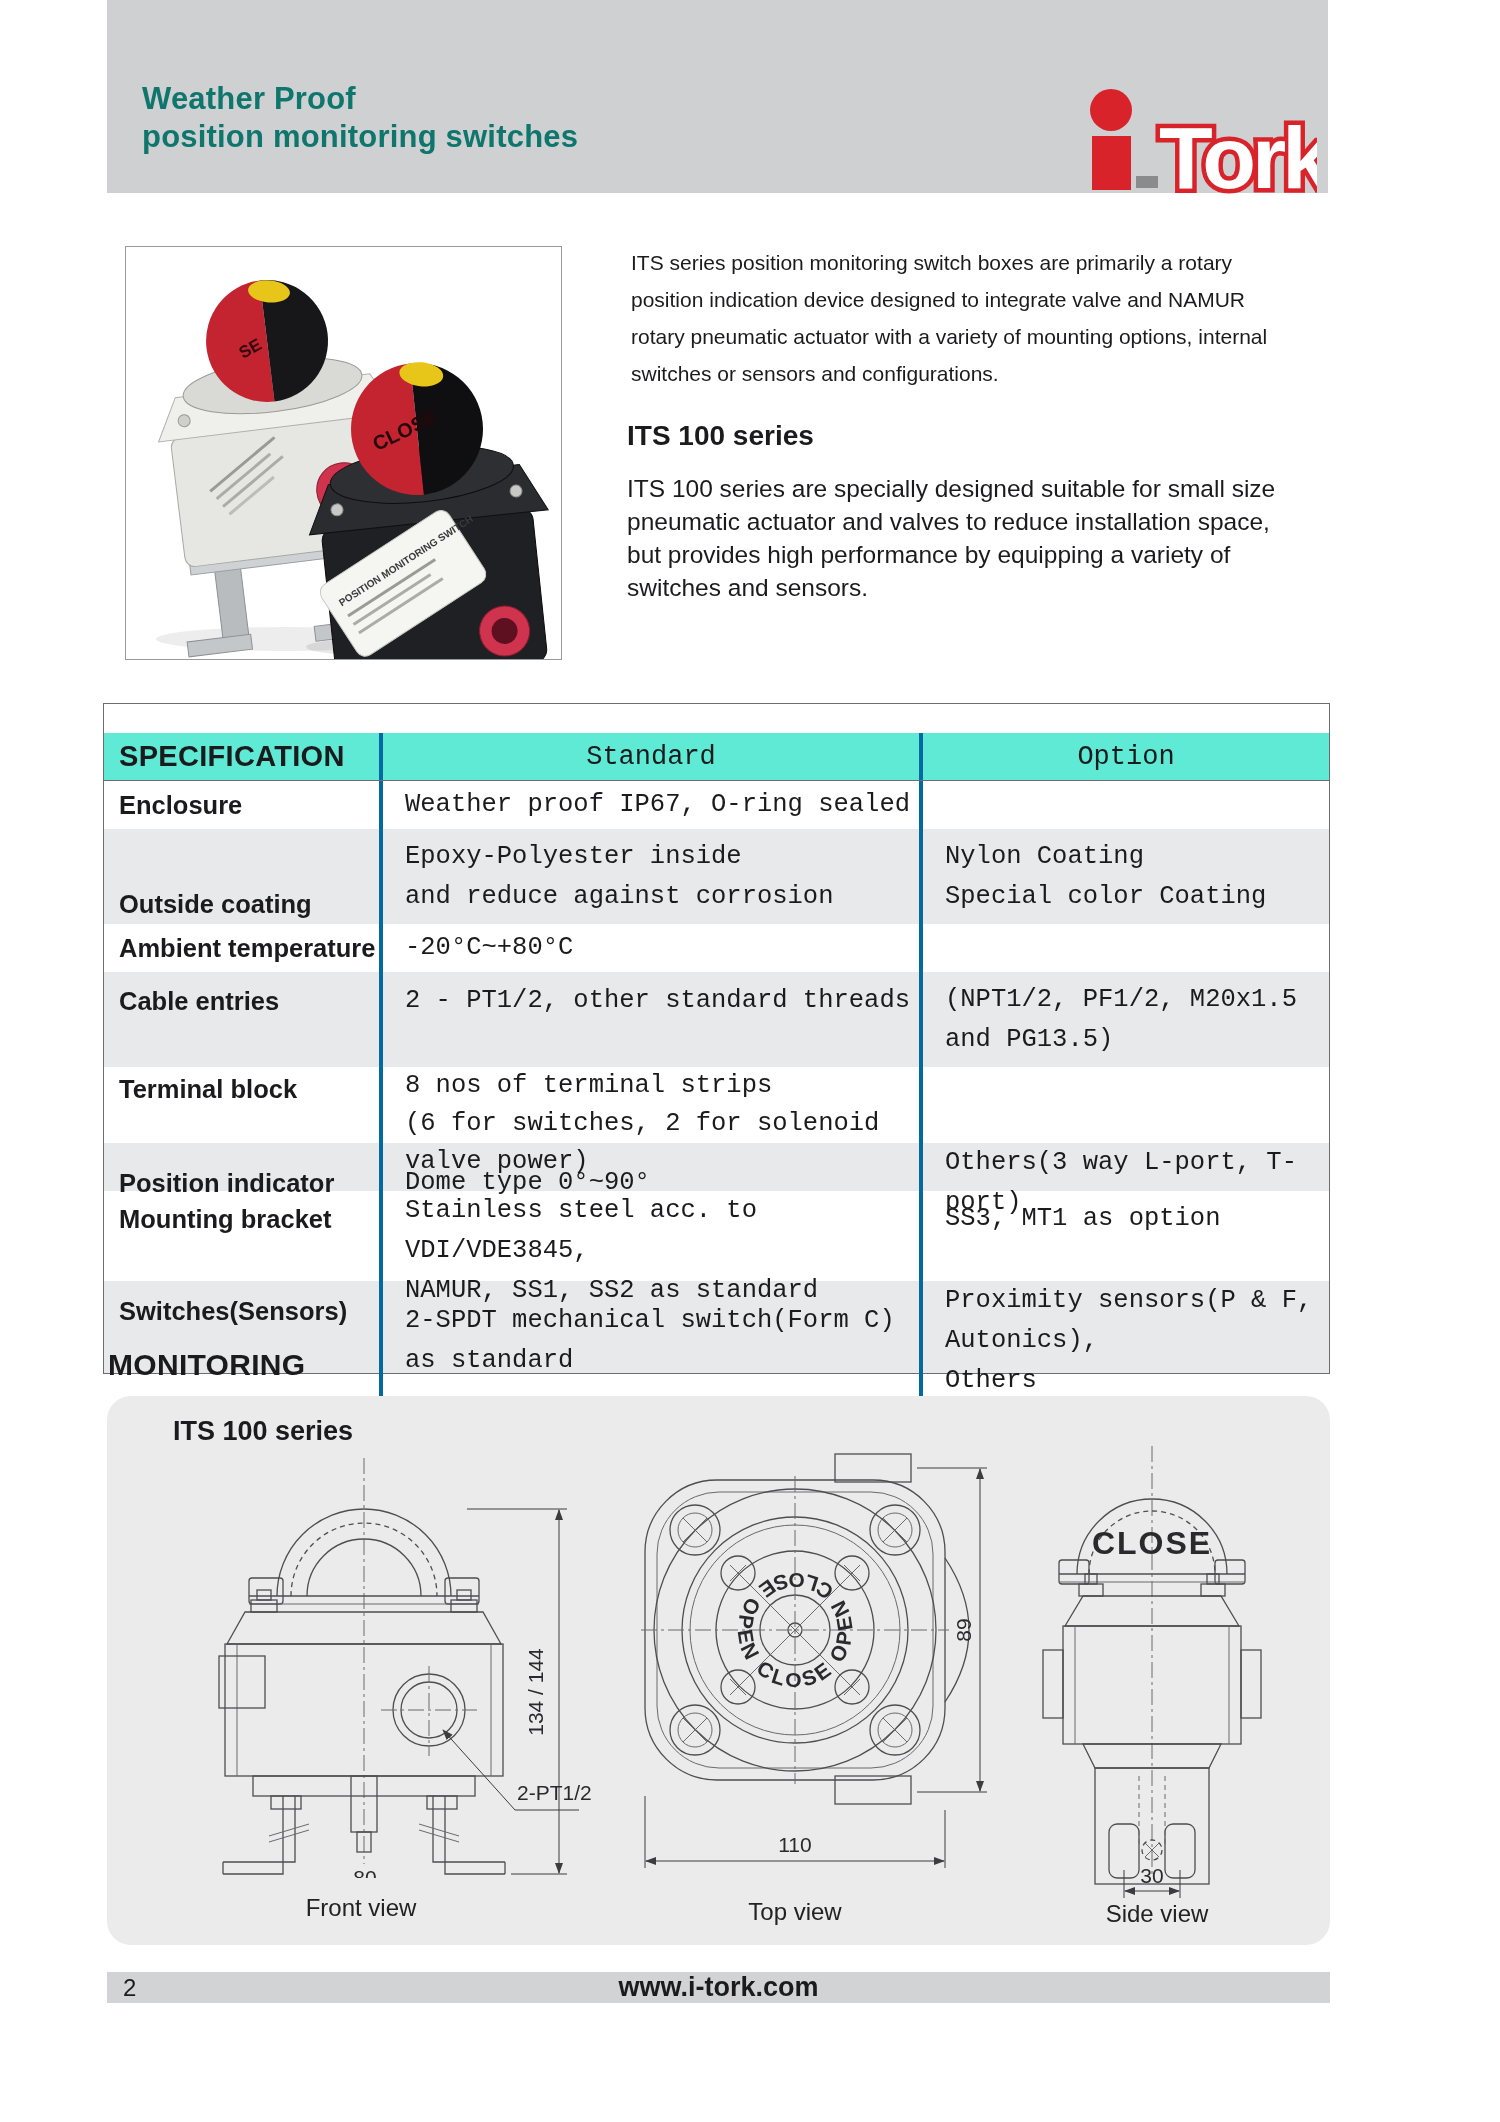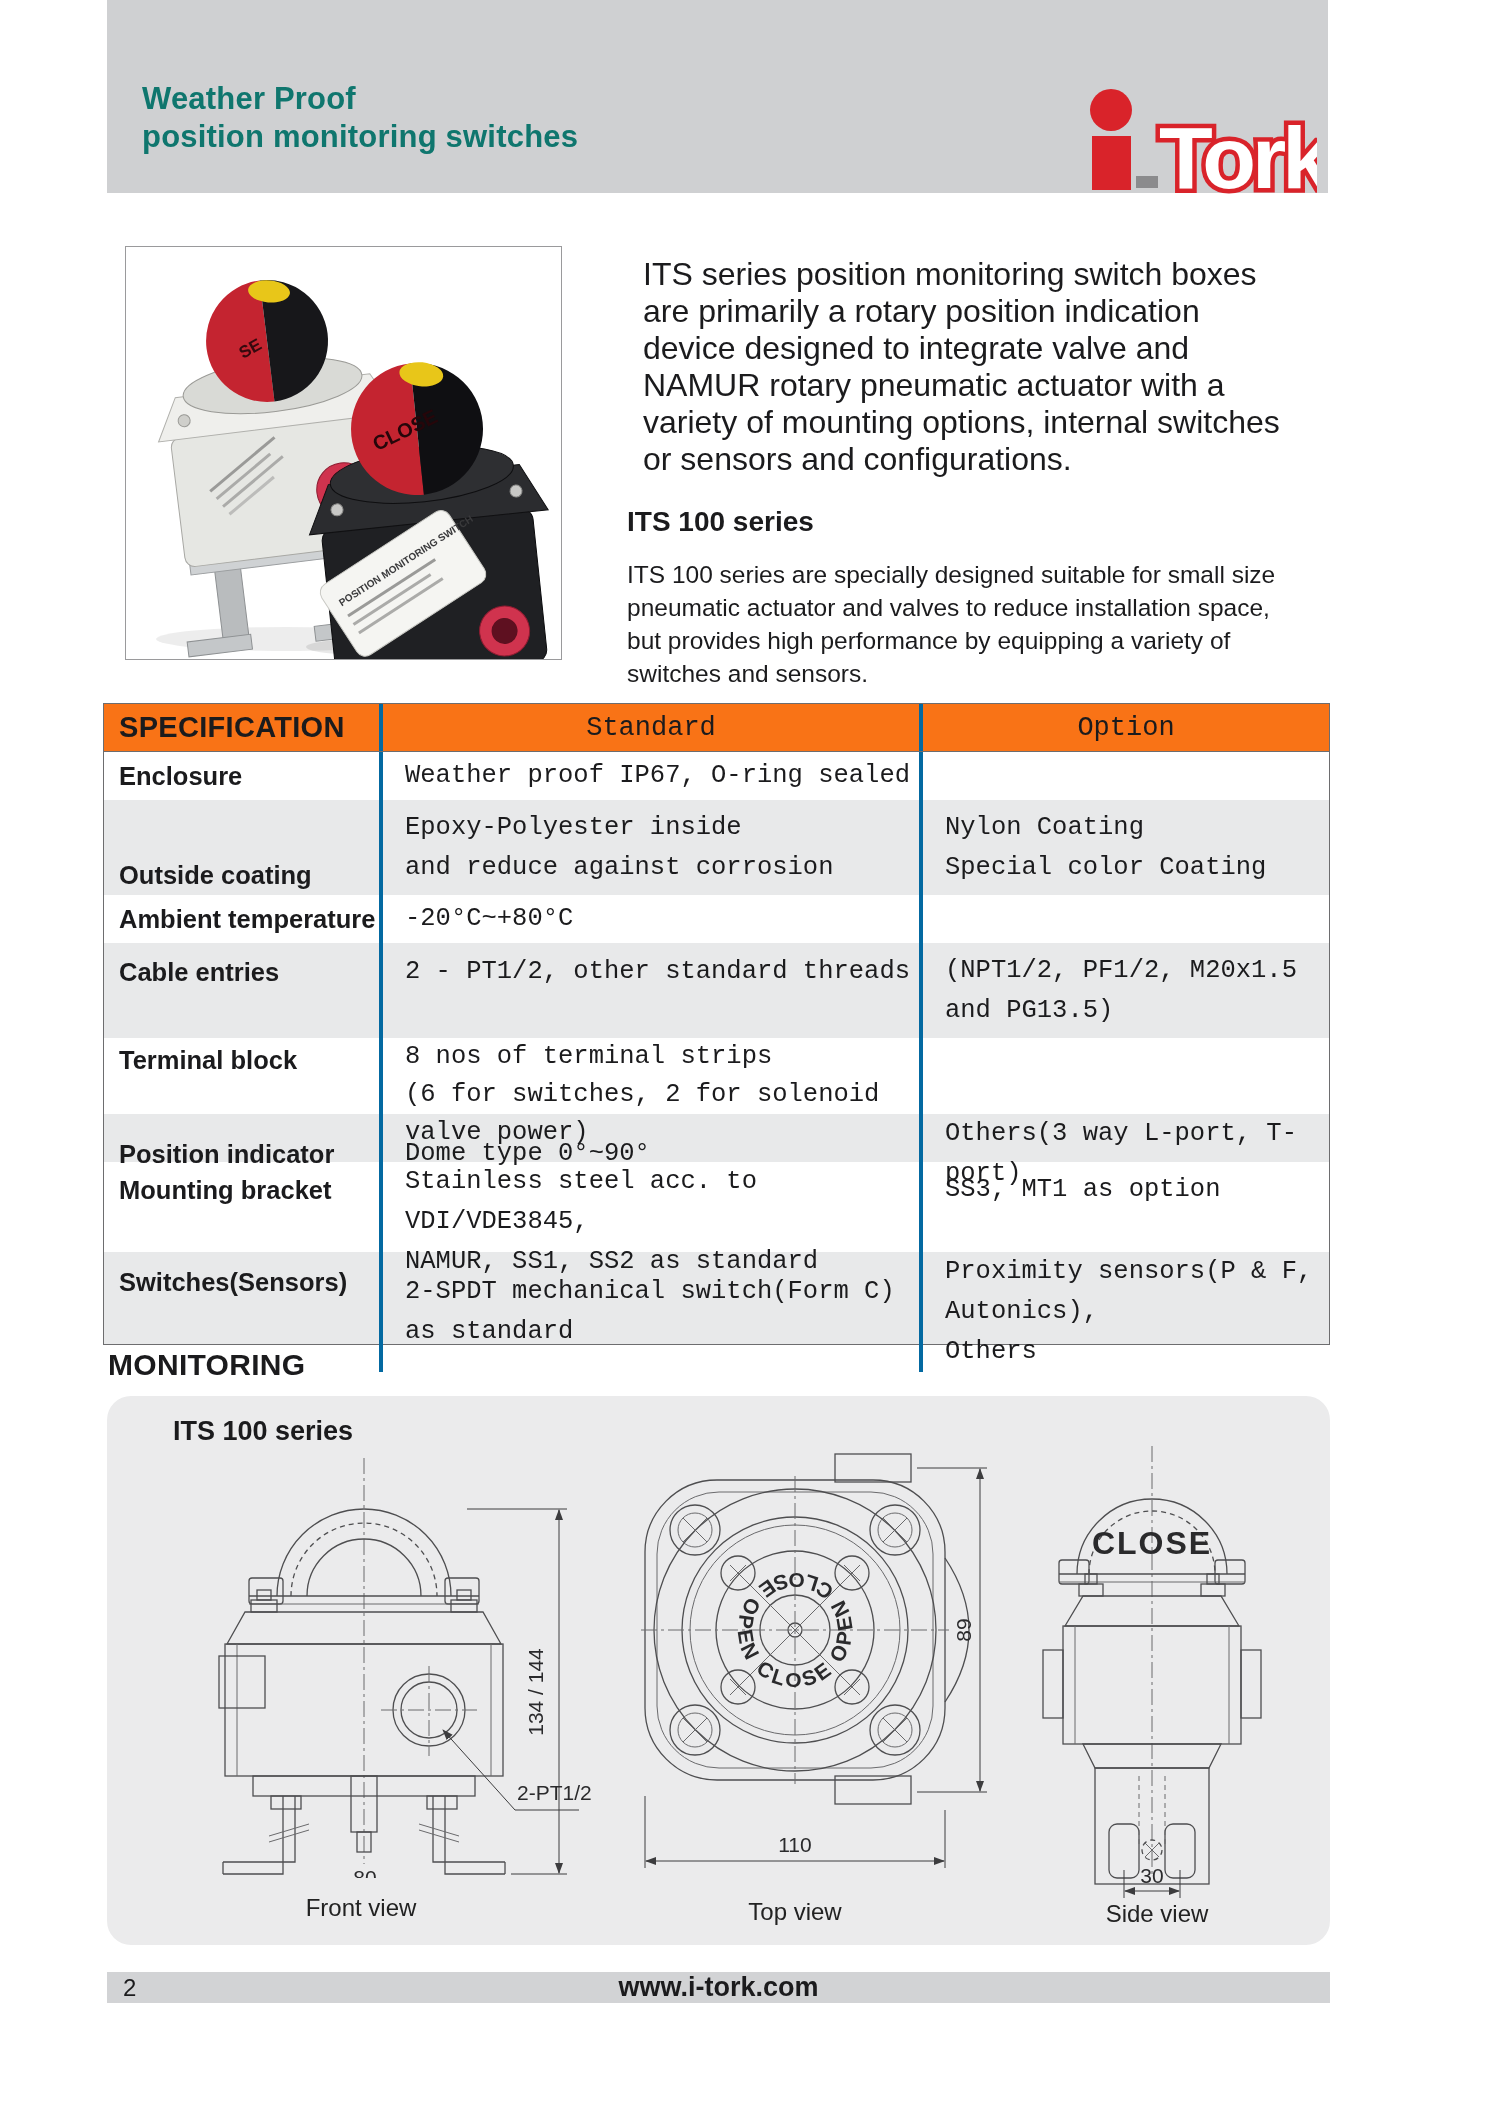--- a/index.html
+++ b/index.html
@@ -8,28 +8,28 @@
   
   .band{position:absolute;left:107px;top:0;width:1221px;height:193px;background:#cfd0d2;}
   .title{position:absolute;left:35px;top:80px;font-size:31px;font-weight:bold;line-height:38px;color:#0f766e;letter-spacing:.2px;}
   .logo{position:absolute;left:980px;top:88px;width:230px;height:106px;}
 
   
   .photo-box{position:absolute;left:125px;top:246px;width:435px;height:412px;background:#fff;border:1px solid #9a9a9c;}
 
   
   .intro{position:absolute;left:627px;top:240px;width:678px;}
-  .intro p.lead{margin:16px;font-size:32px;line-height:37px;}
+  .intro p.lead{margin:4px;font-size:21px;line-height:37px;}
   .intro h3{margin:28px 0 0 0;font-size:28px;font-weight:bold;}
   .intro p.sub{margin:20px 0 0 0;font-size:24.5px;line-height:33px;}
 
   
   .spec{position:absolute;left:103px;top:703px;width:1227px;border:1px solid #6d6d6f;box-sizing:border-box;background:#fff;}
   .srow{display:grid;grid-template-columns:275px 540px 1fr;}
-  .srow.head{background:#f97316;border-bottom:1px solid #6d6d6f;height:47px;}
+  .srow.head{background:#5eead4;border-bottom:1px solid #6d6d6f;height:47px;margin-top:29px;}
   .srow.alt{background:#e8e9ea;}
   .cell{display:flex;flex-direction:column;justify-content:center;box-sizing:border-box;}
   .cell.c2,.cell.c3{border-left:4px solid #0369a1;font-family:Liberation Mono, monospace;}
   .cell.lab{padding-left:15px;font-weight:bold;font-size:25.5px;}
   .cell.val{padding-left:22px;font-size:25.5px;}
   .cell .ln{line-height:40px;}
   .head .cell{justify-content:center;}
   .head .lab{font-size:29px;letter-spacing:.3px;}
   .head .hc{font-size:27px;font-weight:normal;text-align:center;padding-left:0;}
   .h48{height:48px}.h95{height:95px}.h76{height:76px}.h90{height:90px}.h92{height:92px}

